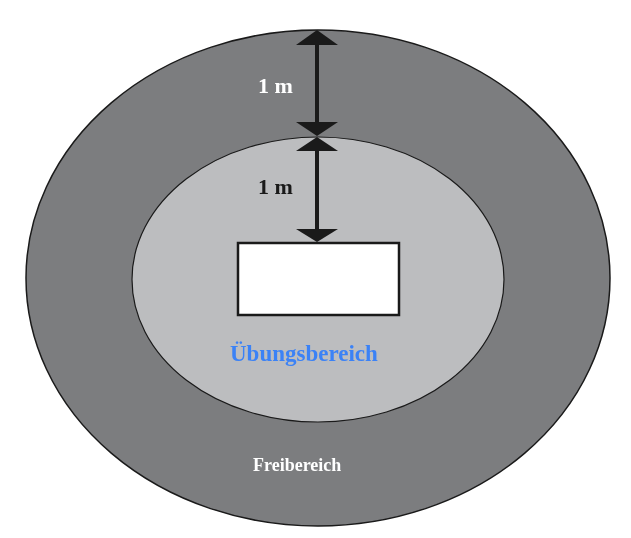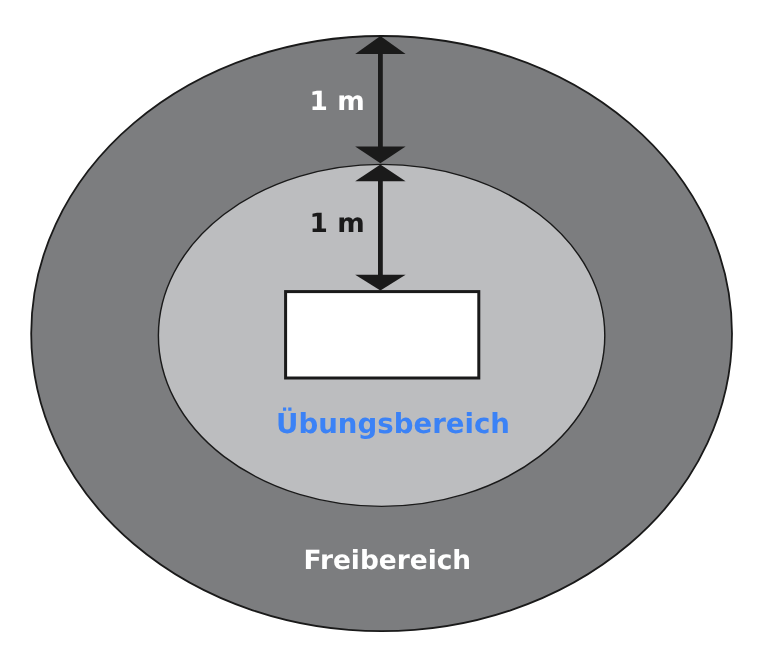--- a/index.html
+++ b/index.html
@@ -1,18 +1,18 @@
 <!DOCTYPE html>
 <html><head>
 <meta charset="utf-8">
 <style>
   html, body { margin:0; padding:0; background:#ffffff; }
   body { width:631px; height:538px; position:relative; overflow:hidden; font-family:"DejaVu Sans","Liberation Sans",sans-serif; }
   svg { position:absolute; left:0; top:0; }
-  .lbl { position:absolute; font-weight:bold; white-space:nowrap; }
+  .lbl { position:absolute; font-weight:bold; white-space:nowrap;font-family:Liberation Serif, serif; }
 </style>
 </head>
 <body>
 
 <svg width="631" height="538" viewBox="0 0 631 538">
   <ellipse cx="318" cy="278" rx="292" ry="248" fill="#7c7d7f" stroke="#1a1a1a" stroke-width="1.5"></ellipse>
   <ellipse cx="318" cy="279.5" rx="186" ry="142.5" fill="#bcbdbf" stroke="#1a1a1a" stroke-width="1.2"></ellipse>
   <rect x="238" y="243" width="161" height="72" fill="#ffffff" stroke="#1a1a1a" stroke-width="2.5"></rect>
 
   <g fill="#1a1a1a" stroke="#1a1a1a">
@@ -24,13 +24,13 @@
   <g fill="#1a1a1a" stroke="#1a1a1a">
     <line x1="317" y1="141" x2="317" y2="238" stroke-width="4"></line>
     <polygon points="317,137 296,151 338,151" stroke="none"></polygon>
     <polygon points="317,242 296,229 338,229" stroke="none"></polygon>
   </g>
 </svg>
 
 <div class="lbl" style="left:258px; top:73px; font-size:22px; color:#ffffff;">1 m</div>
 <div class="lbl" style="left:258px; top:174px; font-size:22px; color:#1a1a1a;">1 m</div>
 <div class="lbl" style="left:230px; top:341px; font-size:23px; color:#3b82f6;">Übungsbereich</div>
-<div class="lbl" style="left:253px; top:455px; font-size:22px; color:#ffffff;">Freibereich</div>
+<div class="lbl" style="left:253px; top:455px; font-size:18px; color:#ffffff;">Freibereich</div>
 
 </body></html>

